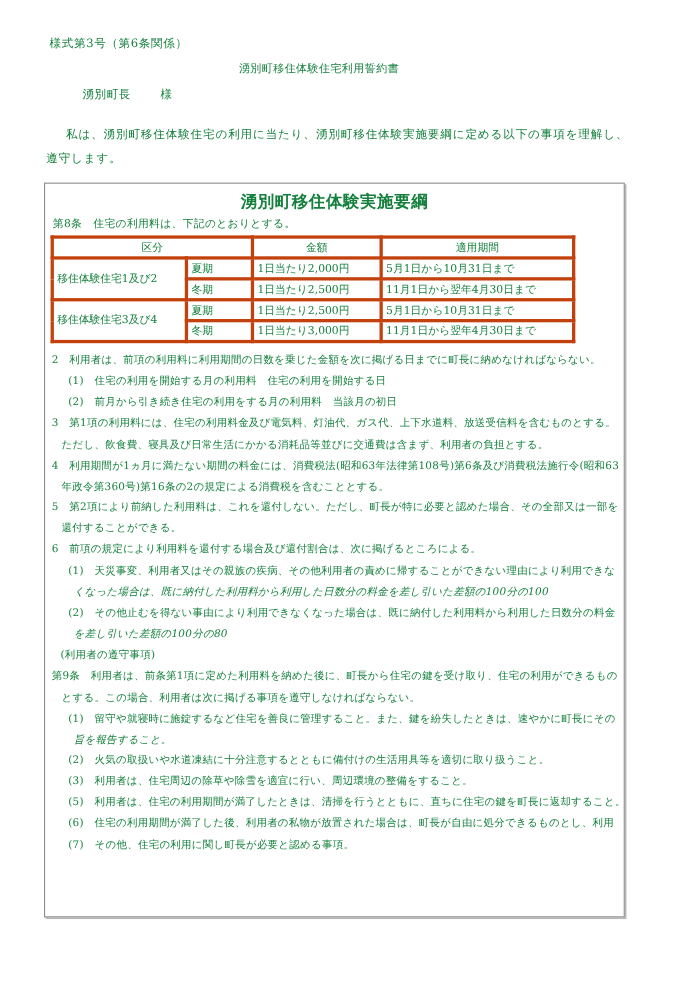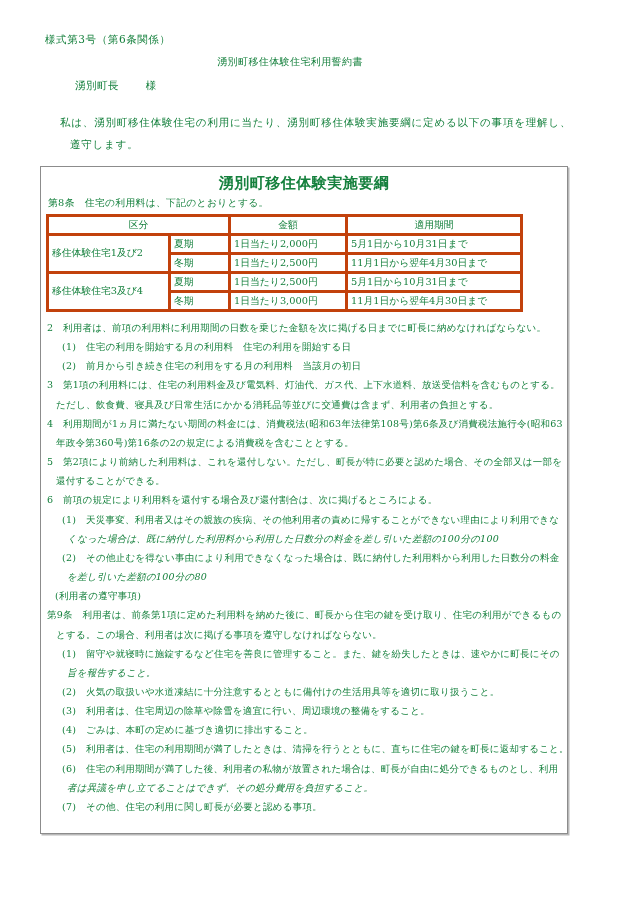--- a/index.html
+++ b/index.html
@@ -23,21 +23,21 @@
   .addressee {
     position:absolute; left:75px; top:79px;
     font-size:10.5px; letter-spacing:0.5px; white-space:nowrap;
   }
   .addressee .sama { margin-left:23px; }
   .pledge {
     position:absolute; left:42px; top:111px; width:560px;
     font-size:10.5px; line-height:22px; letter-spacing:0.8px;
   }
   .pledge .pl1 { padding-left:18px; white-space:nowrap; }
-  .pledge .pl2 { white-space:nowrap;margin-left:28px; }
+  .pledge .pl2 { white-space:nowrap; }
   .gbox {
     position:absolute; left:40px; top:166px;
     width:528px; height:668px;
     border:1px solid #8c8c8c;
     box-shadow:1.5px 1.5px 0 #b8b8b8;
     background:#ffffff;
     overflow:hidden;
   }
   .gbox-title {
     position:absolute; top:7px; left:0; width:100%;
@@ -154,22 +154,20 @@
         <div class="line l3">くなった場合は、既に納付した利用料から利用した日数分の料金を差し引いた差額の100分の100</div>
         <div class="line l2">(2)　その他止むを得ない事由により利用できなくなった場合は、既に納付した利用料から利用した日数分の料金</div>
         <div class="line l3">を差し引いた差額の100分の80</div>
         <div class="line l4">(利用者の遵守事項)</div>
         <div class="line l0">第9条　利用者は、前条第1項に定めた利用料を納めた後に、町長から住宅の鍵を受け取り、住宅の利用ができるもの</div>
         <div class="line l1">とする。この場合、利用者は次に掲げる事項を遵守しなければならない。</div>
         <div class="line l2">(1)　留守や就寝時に施錠するなど住宅を善良に管理すること。また、鍵を紛失したときは、速やかに町長にその</div>
         <div class="line l3">旨を報告すること。</div>
         <div class="line l2">(2)　火気の取扱いや水道凍結に十分注意するとともに備付けの生活用具等を適切に取り扱うこと。</div>
         <div class="line l2">(3)　利用者は、住宅周辺の除草や除雪を適宜に行い、周辺環境の整備をすること。</div>
-        <div class="line l2">(4)　ごみは、本町の定めに基づき適切に排出すること。</div>
         <div class="line l2">(5)　利用者は、住宅の利用期間が満了したときは、清掃を行うとともに、直ちに住宅の鍵を町長に返却すること。</div>
         <div class="line l2">(6)　住宅の利用期間が満了した後、利用者の私物が放置された場合は、町長が自由に処分できるものとし、利用</div>
-        <div class="line l3">者は異議を申し立てることはできず、その処分費用を負担すること。</div>
         <div class="line l2">(7)　その他、住宅の利用に関し町長が必要と認める事項。</div>
       </div>
 
   </div>
 
 </div>
 
 </body></html>

